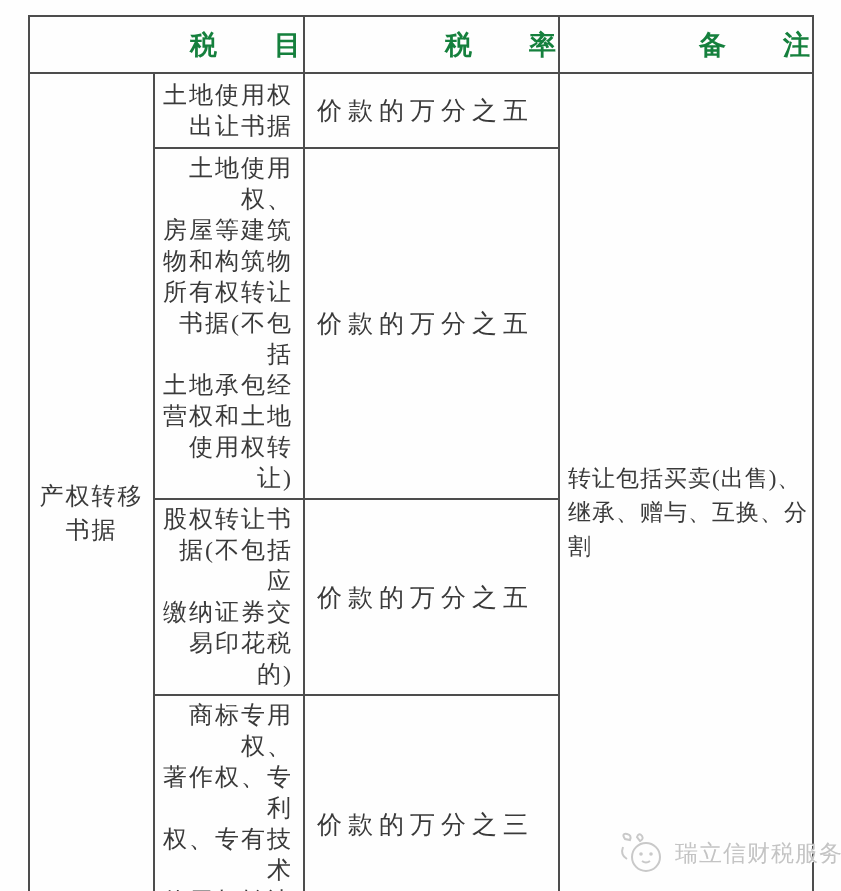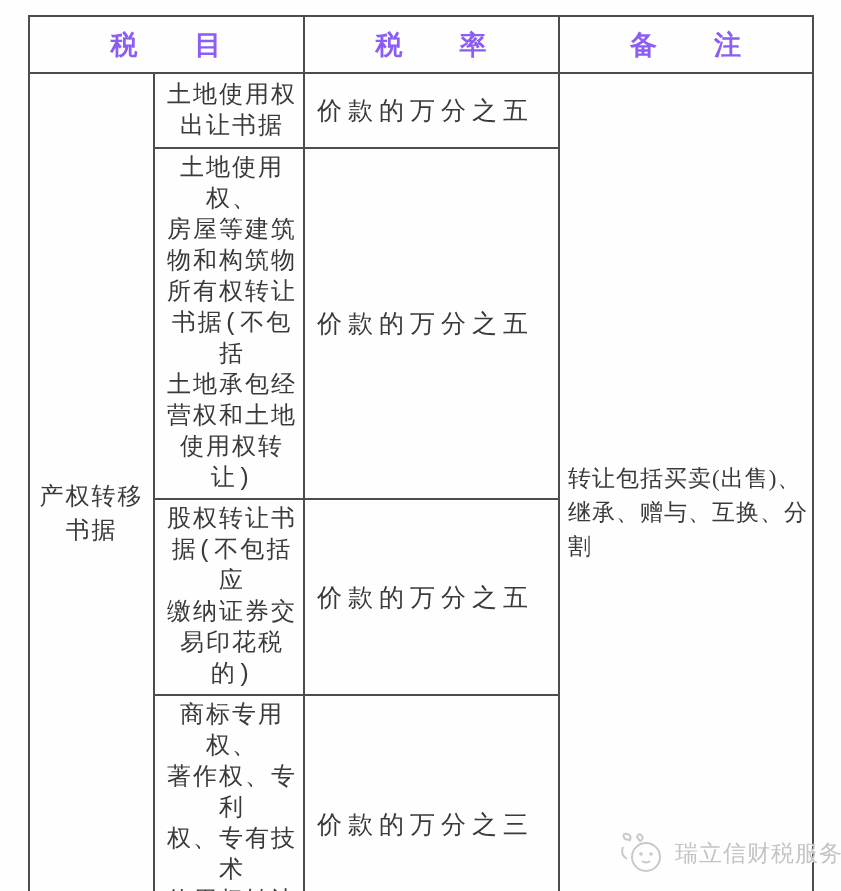--- a/index.html
+++ b/index.html
@@ -27,39 +27,38 @@
   table.tax-table td, table.tax-table th {
     border: 2px solid #4d4d4d;
     vertical-align: middle;
     white-space: pre-line;
     overflow: hidden;
   }
   th.hdr {
     height: 53px;
     font-size: 27px;
     font-weight: bold;
-    text-align: center;
-    color: #8b5cf6;
+    text-align: right;
+    color: #15803d;
     border-bottom: 7px double #4d4d4d;
     letter-spacing: 1px;
     margin-top: 28px;
   }
   td.group-cell {
     font-size: 24px;
     text-align: center;
     letter-spacing: 2px;
     line-height: 34px;
   }
   td.name-cell {
     font-size: 24px;
-    text-align: center;
-    padding: 4px 2px 4px 8px;
+    text-align: right;
+    padding: 4px 10px 4px 8px;
     letter-spacing: 2px;
     line-height: 31px;
-    font-family: Liberation Mono, monospace;
   }
   td.rate-cell {
     font-size: 25px;
     text-align: left;
     padding-left: 12px;
     letter-spacing: 6px;
   }
   td.remark-cell {
     font-size: 23px;
     text-align: left;

